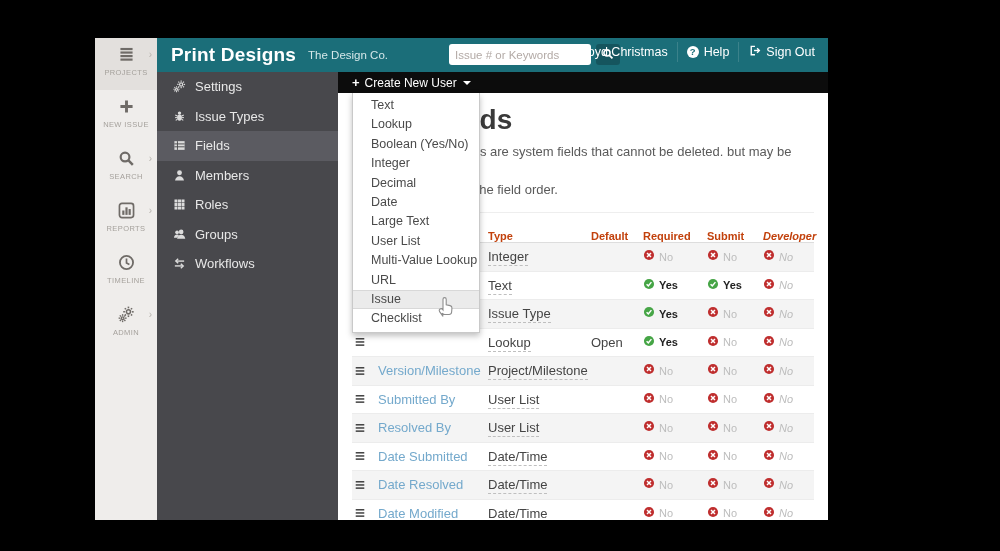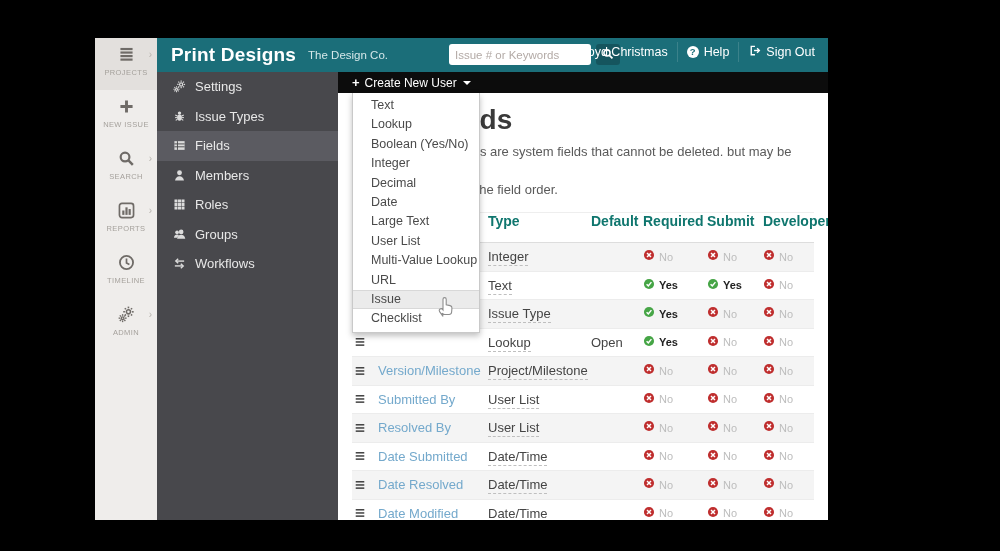--- a/index.html
+++ b/index.html
@@ -46,32 +46,32 @@
   .create-btn{display:flex;align-items:center;color:#fff;font-size:12px;margin-left:14px;cursor:pointer;white-space:nowrap;}
   .create-btn .plus{font-weight:bold;margin-right:5px;font-size:13px;}
   .create-btn .cdown{width:0;height:0;border-left:4px solid transparent;border-right:4px solid transparent;
     border-top:4px solid #fff;margin-left:6px;}
   .page{position:absolute;left:0;top:21px;width:462px;padding:11px 14px 0;}
   .page h1{font-size:28px;line-height:32px;margin:0 0 6px;color:#3a3a3a;font-weight:bold;}
   .page .desc{font-size:13px;line-height:19px;color:#5a5a5a;margin:0 0 13px;}
 
   
   .ftable{width:462px;border-top:1px solid #eee;}
-  .thead{display:flex;height:29px;align-items:flex-start;border-bottom:1px solid #ddd;
-    font-size:14px;font-weight:bold;color:#0f766e;}
+  .thead{display:flex;height:29px;align-items:flex-end;border-bottom:1px solid #ddd;
+    font-size:11px;font-weight:bold;color:#c2410c;}
   .tr{display:flex;height:27.5px;align-items:center;border-bottom:1px solid #ececec;font-size:13px;color:#444;}
   .tr.stripe{background:#f4f4f4;}
   .col-hn{width:136px;display:flex;align-items:center;}
   .col-handle{width:24px;padding-left:2px;display:flex;align-items:center;cursor:grab;}
   .col-name{width:110px;overflow:hidden;white-space:nowrap;}
   .col-type{width:103px;}
   .col-default{width:52px;}
   .col-required{width:64px;}
   .col-submit{width:56px;}
-  .col-developer{width:51px;}
+  .col-developer{width:51px;font-style:italic;}
   .field-link{color:#74a9cc;text-decoration:none;border-bottom:1px dashed #c9dcea;padding-bottom:1px;cursor:pointer;}
   .type-val{border-bottom:1px dashed #bfbfbf;padding-bottom:1px;}
   .badge{display:inline-flex;align-items:center;}
   .badge .blbl{margin-left:4px;font-size:11px;}
   .badge.no .blbl{color:#bdbdbd;}
   .badge.yes .blbl{color:#222;font-weight:bold;}
 
   
   .dropdown{position:absolute;left:257px;top:55px;width:126px;background:#fff;border:1px solid #c9c9c9;
     border-top:none;box-shadow:0 3px 6px rgba(0,0,0,.25);z-index:5;padding:3px 0;}

